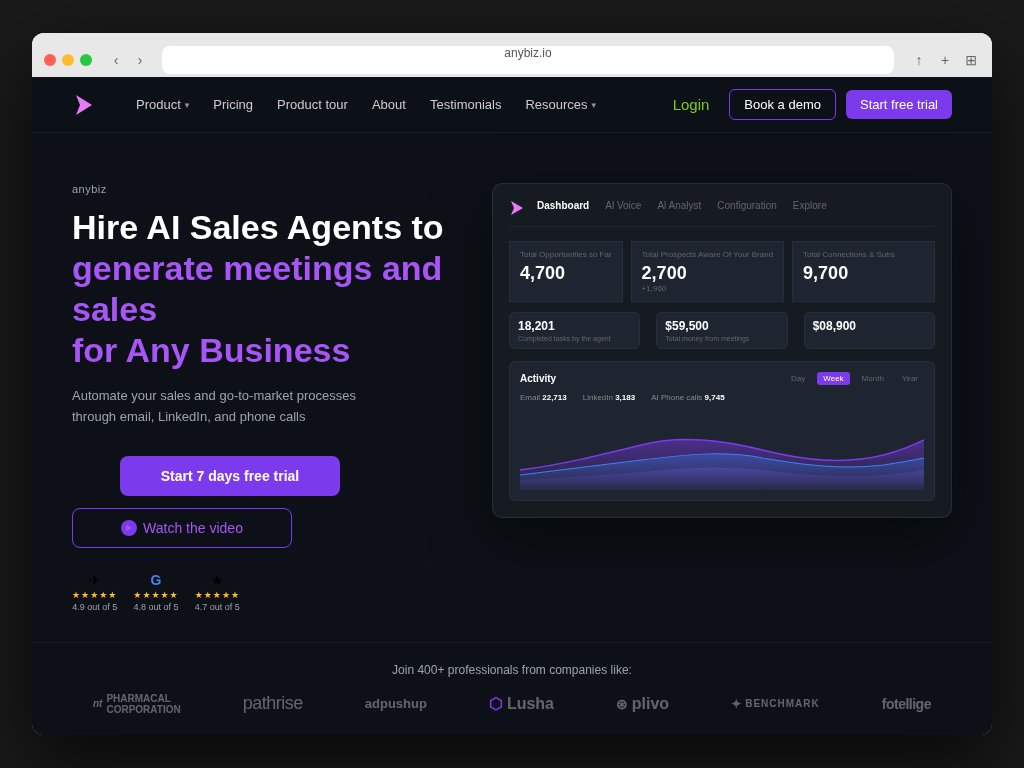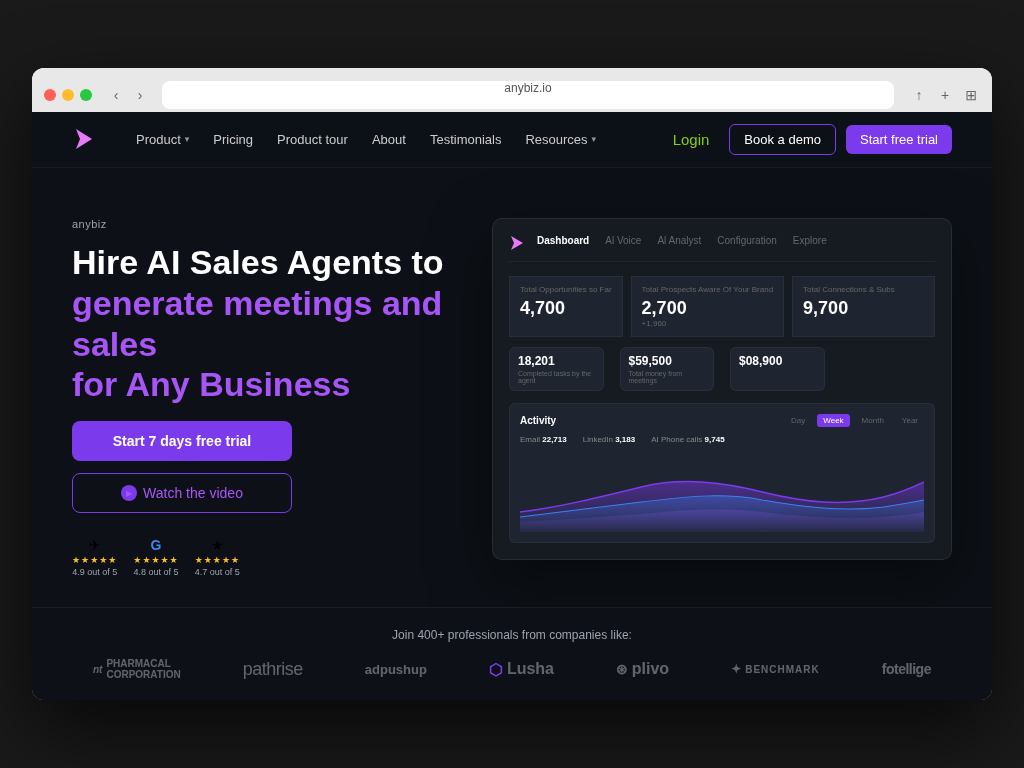--- a/index.html
+++ b/index.html
@@ -223,20 +223,21 @@
       background: #7c3aed;
       color: #fff;
       padding: 12px 20px;
       border-radius: 8px;
       font-size: 14px;
       font-weight: 600;
       text-align: center;
       cursor: pointer;
       margin-bottom: 12px;
       border: none;
+      margin-left: 48px;
     }
 
     .btn-secondary-hero {
       display: block;
       width: 220px;
       background: transparent;
       color: #a855f7;
       padding: 11px 20px;
       border-radius: 8px;
       font-size: 14px;
@@ -368,21 +369,21 @@
       color: #fff;
     }
 
     .metric-sub {
       font-size: 8px;
       color: #666;
     }
 
     .dash-secondary-metrics {
       display: grid;
-      grid-template-columns: repeat(4, 1fr);
+      grid-template-columns: repeat(3, 1fr);
       gap: 16px;
       margin-bottom: 12px;
     }
 
     .sec-metric {
       background: #1e2430;
       border-radius: 6px;
       padding: 6px 8px;
       border: 1px solid rgba(255,255,255,0.05);
     }
@@ -548,20 +549,21 @@
     </nav>
 
     <div class="hero">
       <div class="hero-left">
         <div class="hero-badge">anybiz</div>
         <h1 class="hero-title">
           <span>Hire AI Sales Agents to</span><br>
           <span class="accent">generate meetings and sales</span><br>
           <span class="accent">for Any Business</span>
         </h1>
+        <p class="hero-subtitle">Automate your sales and go-to-market processes through email, LinkedIn, and phone calls</p>
         <button class="btn-primary-hero">Start 7 days free trial</button>
         <div class="btn-secondary-hero">
           <span class="play-icon">▶</span>
           <span>Watch the video</span>
         </div>
         <div class="ratings">
           <div class="rating-item">
             <span class="rating-icon">✈</span>
             <span class="stars">★★★★★</span>
             <span class="rating-text">4.9 out of 5</span>

